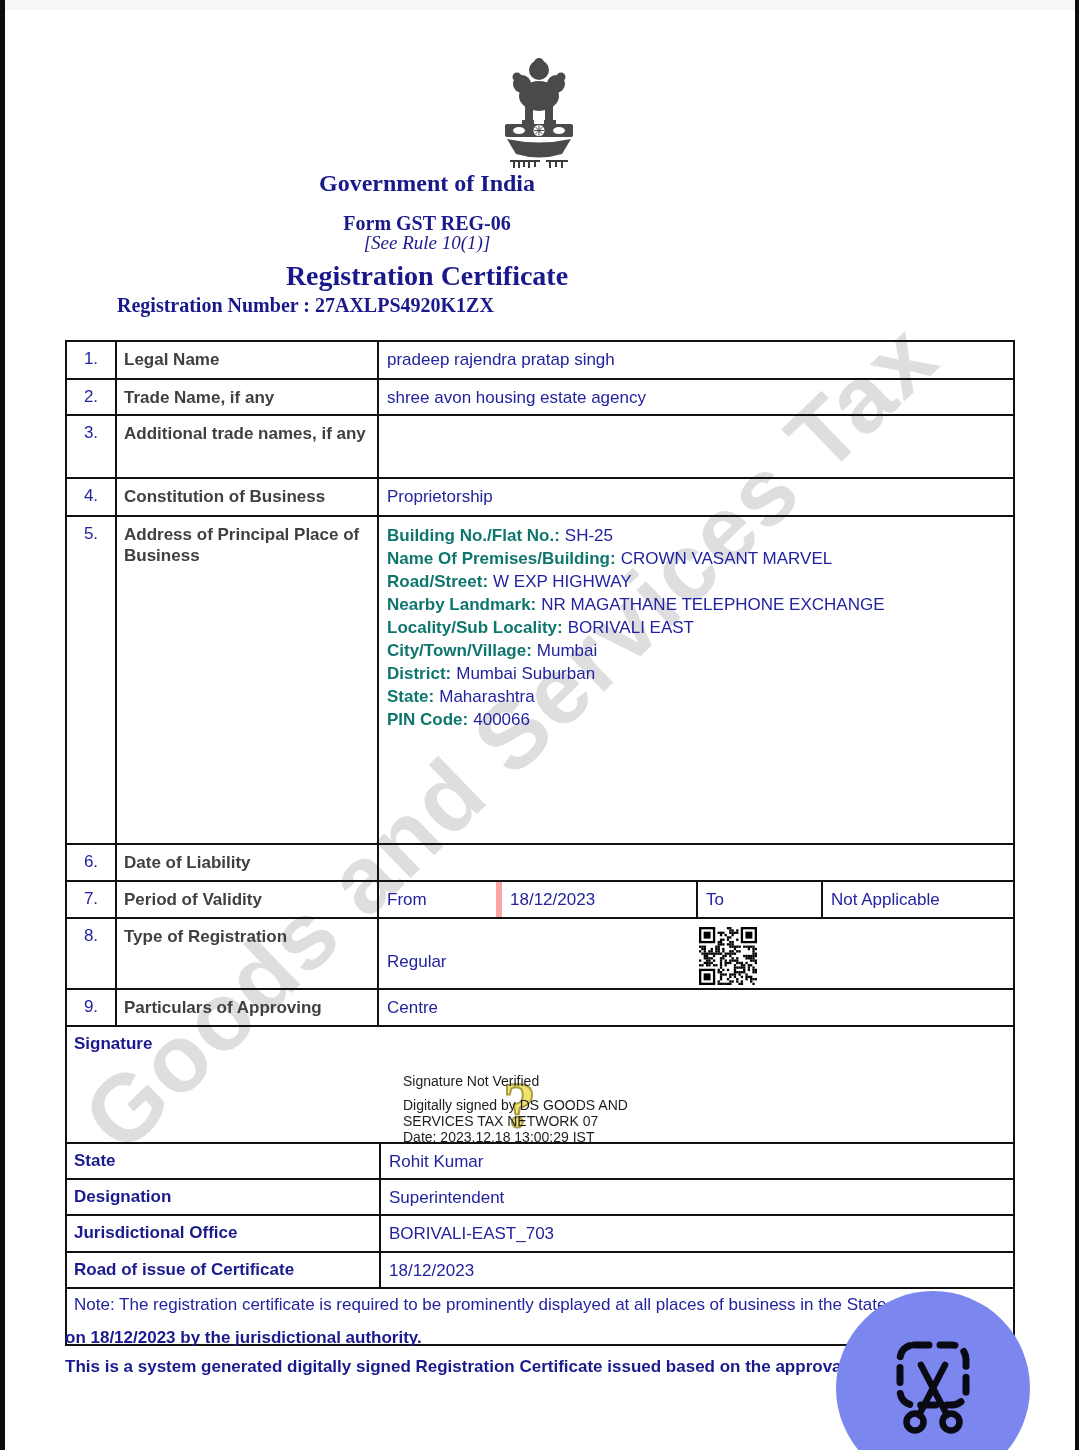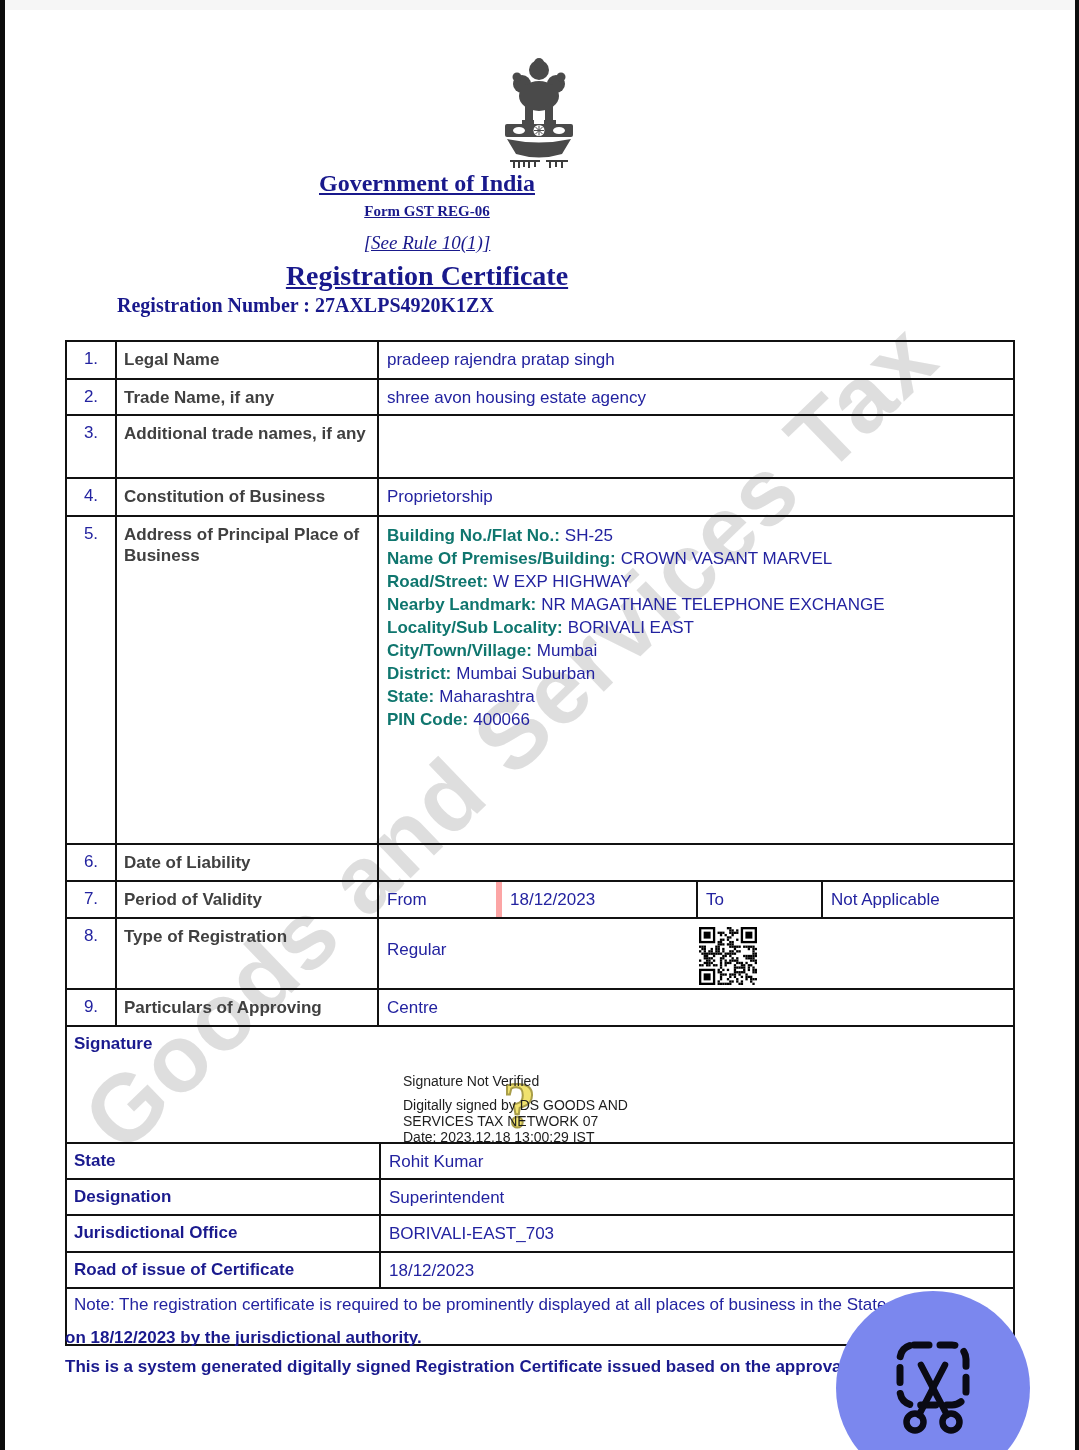--- a/index.html
+++ b/index.html
@@ -15,23 +15,23 @@
   
   .watermark { position:absolute; left:510px; top:737px; transform:translate(-50%,-50%) rotate(-44deg);
                font-size:95px; font-weight:bold; color:#bfbfbf; opacity:.5; white-space:nowrap;
                z-index:0; letter-spacing:2px; }
 
   .content { position:relative; z-index:1; }
 
   
   .emblem-wrap { position:absolute; left:539px; top:56px; transform:translateX(-50%); }
   .hdr { position:absolute; left:0; width:854px; text-align:center;
-         font-family:"Liberation Serif", serif; color:#19198c;text-decoration:underline; }
+         font-family:"Liberation Serif", serif; color:#19198c; }
   .hdr.t1 { top:170px; font-size:24px; font-weight:bold; }
-  .hdr.t2 { top:203px; font-size:15px; font-weight:bold; }
+  .hdr.t2 { top:212px; font-size:20px; font-weight:bold; }
   .hdr.t3 { top:232px; font-size:19px; font-style:italic; }
   .hdr.t4 { top:260px; font-size:28px; font-weight:bold; }
   .regno  { position:absolute; left:117px; top:294px; font-family:"Liberation Serif", serif;
             font-size:20px; font-weight:bold; color:#19198c; }
 
   
   .gst-table { position:absolute; left:65px; top:340px; width:950px; border:2px solid #111;
                color:#2323a0; font-size:17px; }
   .row { display:flex; border-top:2px solid #111; background:transparent; }
   .row:first-child { border-top:none; }
@@ -46,21 +46,21 @@
   .addr-line { line-height:23px; }
   .addr-line .b { font-weight:bold; color:#0f766e; margin-right:5px; }
 
   .period { display:flex; padding:0; }
   .p-cell { padding:7px 0 0 8px; }
   .p-cell.w1 { width:123px; border-right:6px solid #fca5a5; }
   .p-cell.w2 { width:196px; border-right:2px solid #111; }
   .p-cell.w3 { width:125px; border-right:2px solid #111; }
   .p-cell.w4 { flex:1; }
 
-  .reg-cell { position:relative; padding-top:20px; }
+  .reg-cell { position:relative; padding-top:32px; }
   .qr { position:absolute; left:320px; top:8px; width:58px; height:58px; }
 
   .sig-row { display:block; position:relative; padding:7px 0 0 7px; }
   .sig-label { font-weight:bold; color:#1a1a8e; }
   .digi-block { position:absolute; left:336px; top:46px; color:#1d1d1d; font-size:14px;
                 line-height:16px; z-index:2; }
   .digi-block .l1 { margin-bottom:8px; }
   .qmark { position:absolute; left:436px; top:40px; font-family:"Liberation Serif", serif;
            font-size:66px; font-weight:bold; color:#eedd55; opacity:.85; z-index:1;
            -webkit-text-stroke:2px #9a8c2a; }

